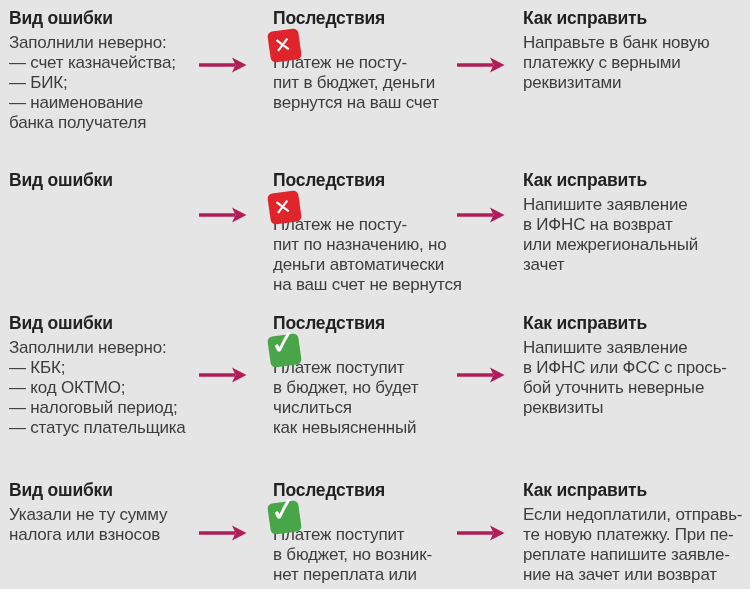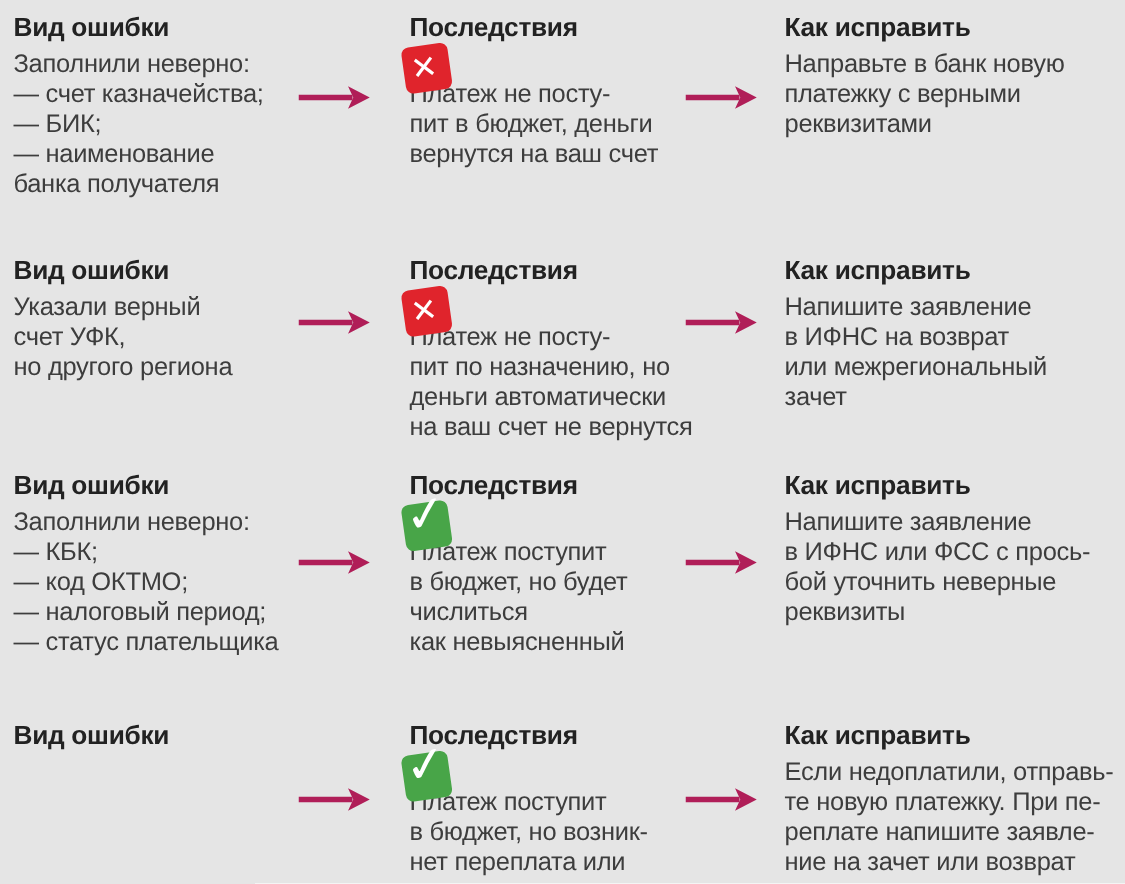--- a/index.html
+++ b/index.html
@@ -110,23 +110,20 @@
       <div class="hdr">Как исправить</div>
       <div class="body-text">Направьте в банк новую
 платежку с верными
 реквизитами</div>
     </div>
   </div>
 
   <div class="row row-2">
     <div class="cell col-error">
       <div class="hdr">Вид ошибки</div>
-      <div class="body-text">Указали верный
-счет УФК,
-но другого региона</div>
     </div>
     <div class="arrow arrow-1">
       <svg width="48" height="16" viewBox="0 0 48 16">
           <path d="M0 8 H36" stroke="currentColor" stroke-width="3.6"></path>
           <polygon points="33,0.5 47.5,8 33,15.5 36.5,8" fill="currentColor"></polygon>
         </svg>
     </div>
     <div class="cell col-consequence">
       <div class="hdr">Последствия</div>
       <div class="body-text with-icon">
@@ -186,20 +183,22 @@
       <div class="body-text">Напишите заявление
 в ИФНС или ФСС с прось-
 бой уточнить неверные
 реквизиты</div>
     </div>
   </div>
 
   <div class="row row-4">
     <div class="cell col-error">
       <div class="hdr">Вид ошибки</div>
+      <div class="body-text">Указали не ту сумму
+налога или взносов</div>
     </div>
     <div class="arrow arrow-1">
       <svg width="48" height="16" viewBox="0 0 48 16">
           <path d="M0 8 H36" stroke="currentColor" stroke-width="3.6"></path>
           <polygon points="33,0.5 47.5,8 33,15.5 36.5,8" fill="currentColor"></polygon>
         </svg>
     </div>
     <div class="cell col-consequence">
       <div class="hdr">Последствия</div>
       <div class="body-text with-icon">

